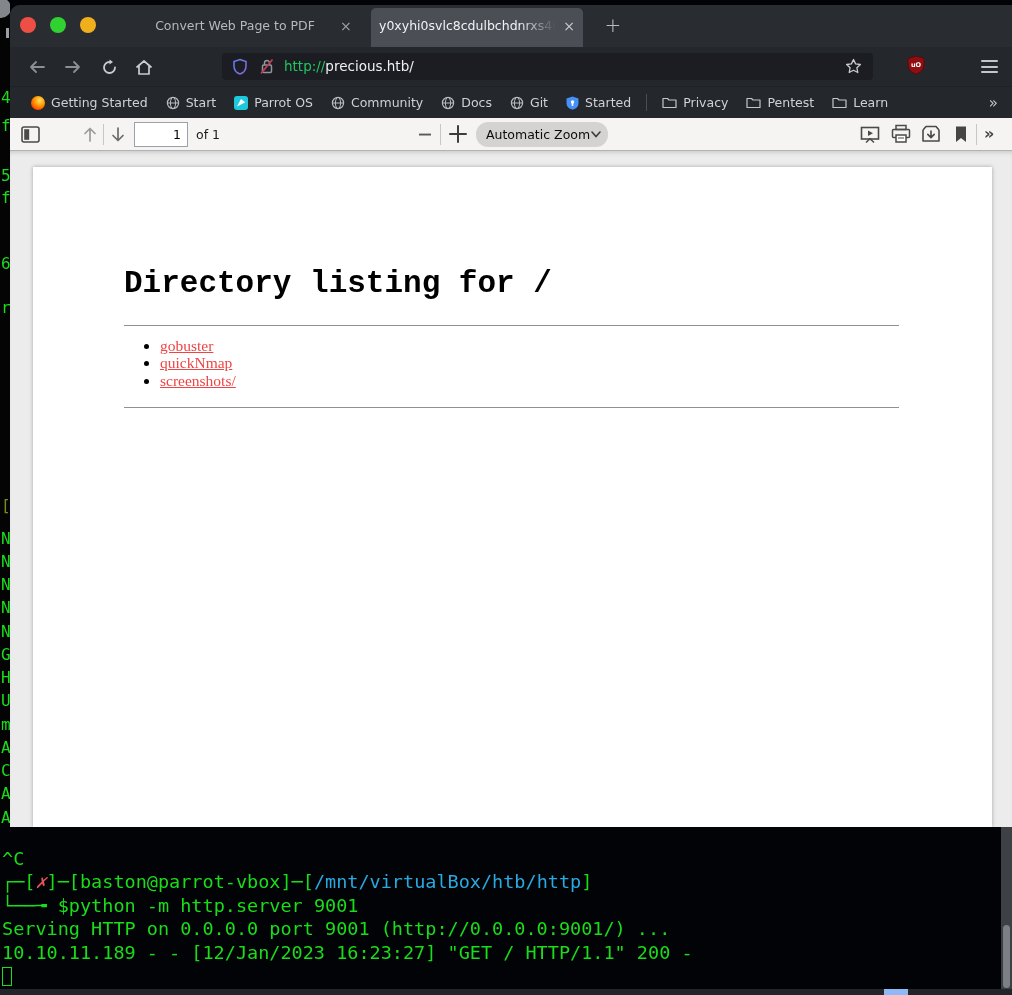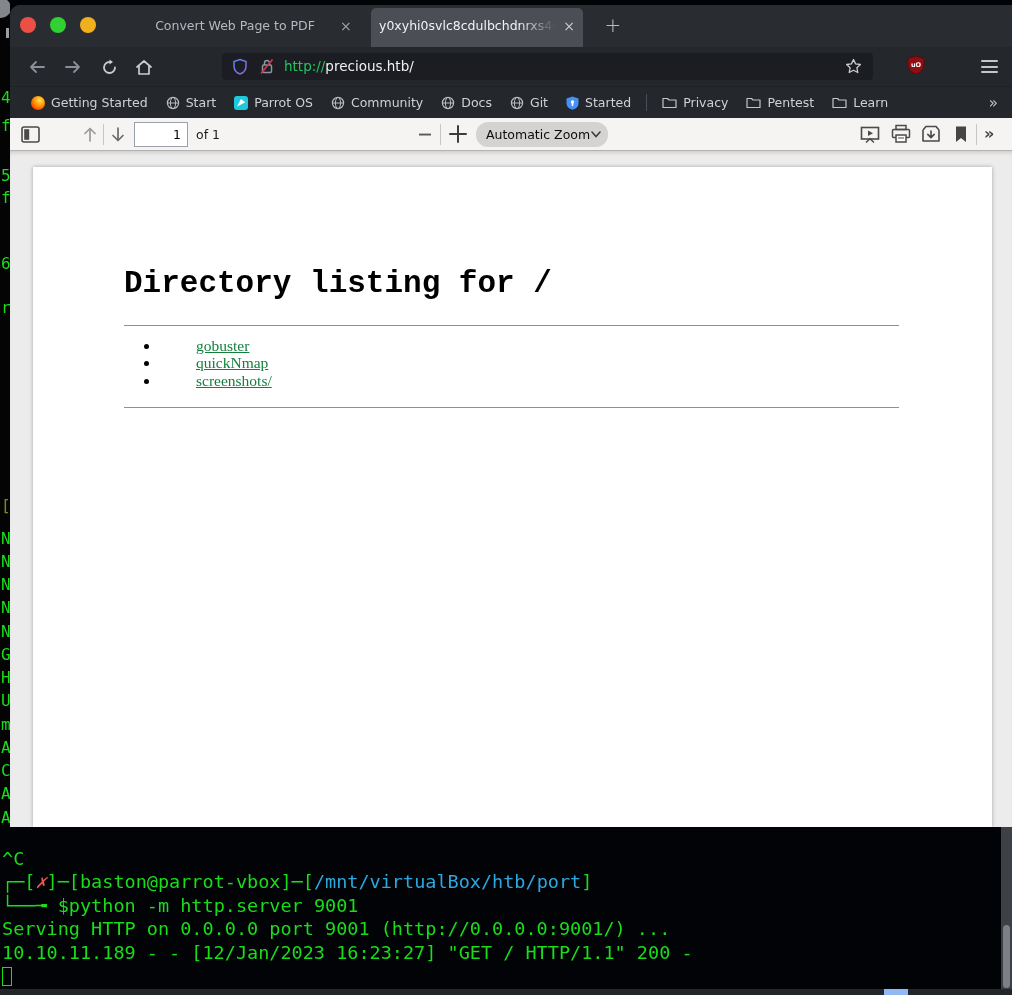--- a/index.html
+++ b/index.html
@@ -61,21 +61,21 @@
   .pdf-more { position:absolute; left:974px; top:0; height:33px; line-height:31px; color:#454545; font-size:16px; font-weight:bold; }
 
   
   .viewer { position:absolute; left:0; top:146px; width:100%; height:676px; background:#ececec; box-shadow:inset 0 4px 5px -3px rgba(0,0,0,0.18); }
   .page { position:absolute; left:23px; top:16px; width:959px; height:660px; background:#fff; box-shadow:0 0 4px rgba(0,0,0,0.3); }
   .doc-heading { position:absolute; left:91px; top:100px; font-family:Liberation Mono, monospace; font-weight:bold; font-size:31px; color:#000; line-height:1.1; }
   .doc-hr { position:absolute; left:91px; width:775px; height:1px; background:#909090; }
   .doc-list { position:absolute; left:97px; top:170px; font-family:"Liberation Serif",serif; font-size:15.5px; }
   .doc-list ul { padding-left:30px; }
   .doc-list li { line-height:17.3px; color:#000; }
-  .doc-list a { color:#15803d; text-decoration:underline;margin-left:36px; }
+  .doc-list a { color:#ef4444; text-decoration:underline; }
 
   
   .terminal { position:absolute; left:0; top:827px; width:1012px; height:168px; background:#020307; overflow:hidden; }
   .tline { padding-left:2px; font-family:"DejaVu Sans Mono",monospace; font-size:18.5px; line-height:23.4px; color:#19dd19; white-space:pre; }
   .terminal-body { padding-top:20px; }
   .t-red { color:#e85555; font-style:italic; }
   .t-cyan { color:#2aa9e0; }
   .cursor { display:inline-block; width:10px; height:19px; border:1.5px solid #19dd19; vertical-align:text-bottom; }
 
   .vscroll { position:absolute; right:0; top:827px; width:11px; height:162px; background:#3d4146; }
@@ -363,21 +363,21 @@
           </ul>
         </div>
         <div class="doc-hr" style="top:240px"></div>
       </div>
     </div>
   </div>
 
   <div class="terminal">
     <div class="terminal-body">
       <div class="tline"><span>^C</span></div>
-      <div class="tline"><span>┌─[</span><span class="t-red">✗</span><span>]─[</span><span>baston@parrot-vbox</span><span>]─[</span><span class="t-cyan">/mnt/virtualBox/htb/port</span><span>]</span></div>
+      <div class="tline"><span>┌─[</span><span class="t-red">✗</span><span>]─[</span><span>baston@parrot-vbox</span><span>]─[</span><span class="t-cyan">/mnt/virtualBox/htb/http</span><span>]</span></div>
       <div class="tline"><span>└──╼ </span><span>$python -m http.server 9001</span></div>
       <div class="tline">Serving HTTP on 0.0.0.0 port 9001 (http://0.0.0.0:9001/) ...</div>
       <div class="tline">10.10.11.189 - - [12/Jan/2023 16:23:27] "GET / HTTP/1.1" 200 -</div>
       <div class="tline"><span class="cursor"></span></div>
     </div>
   </div>
 
   <div class="vscroll">
     <div class="vthumb"></div>
   </div>

